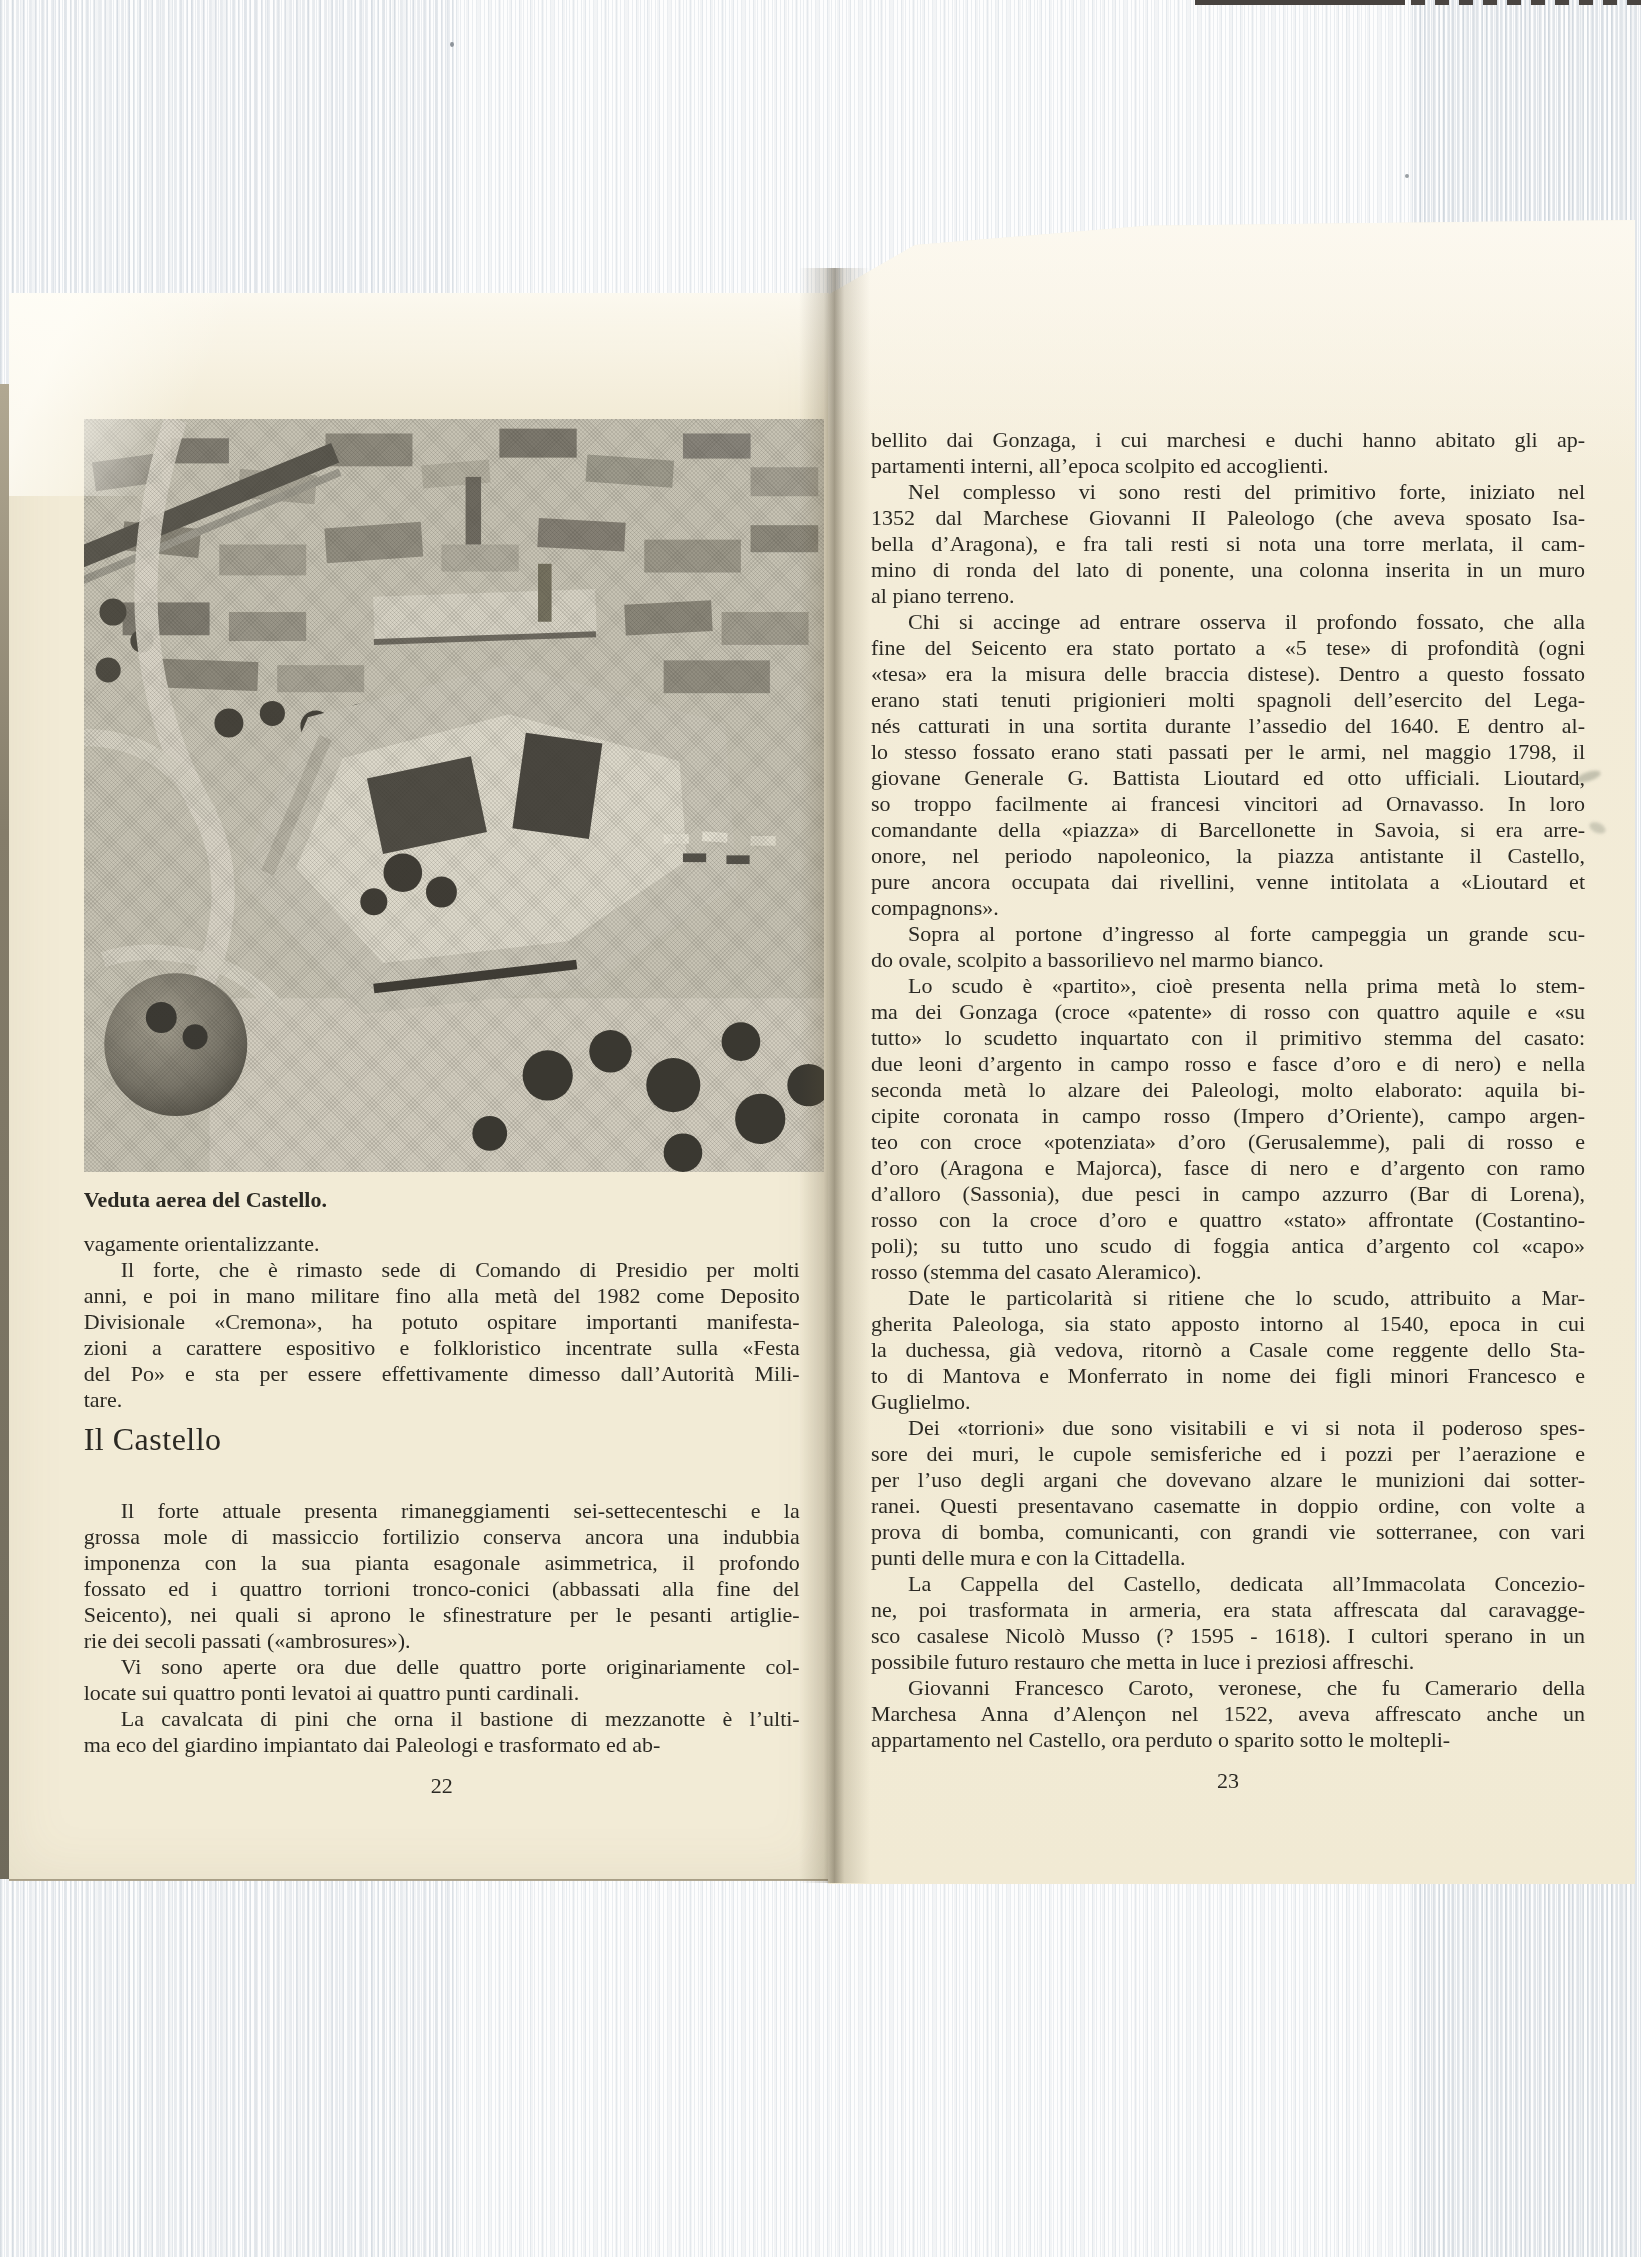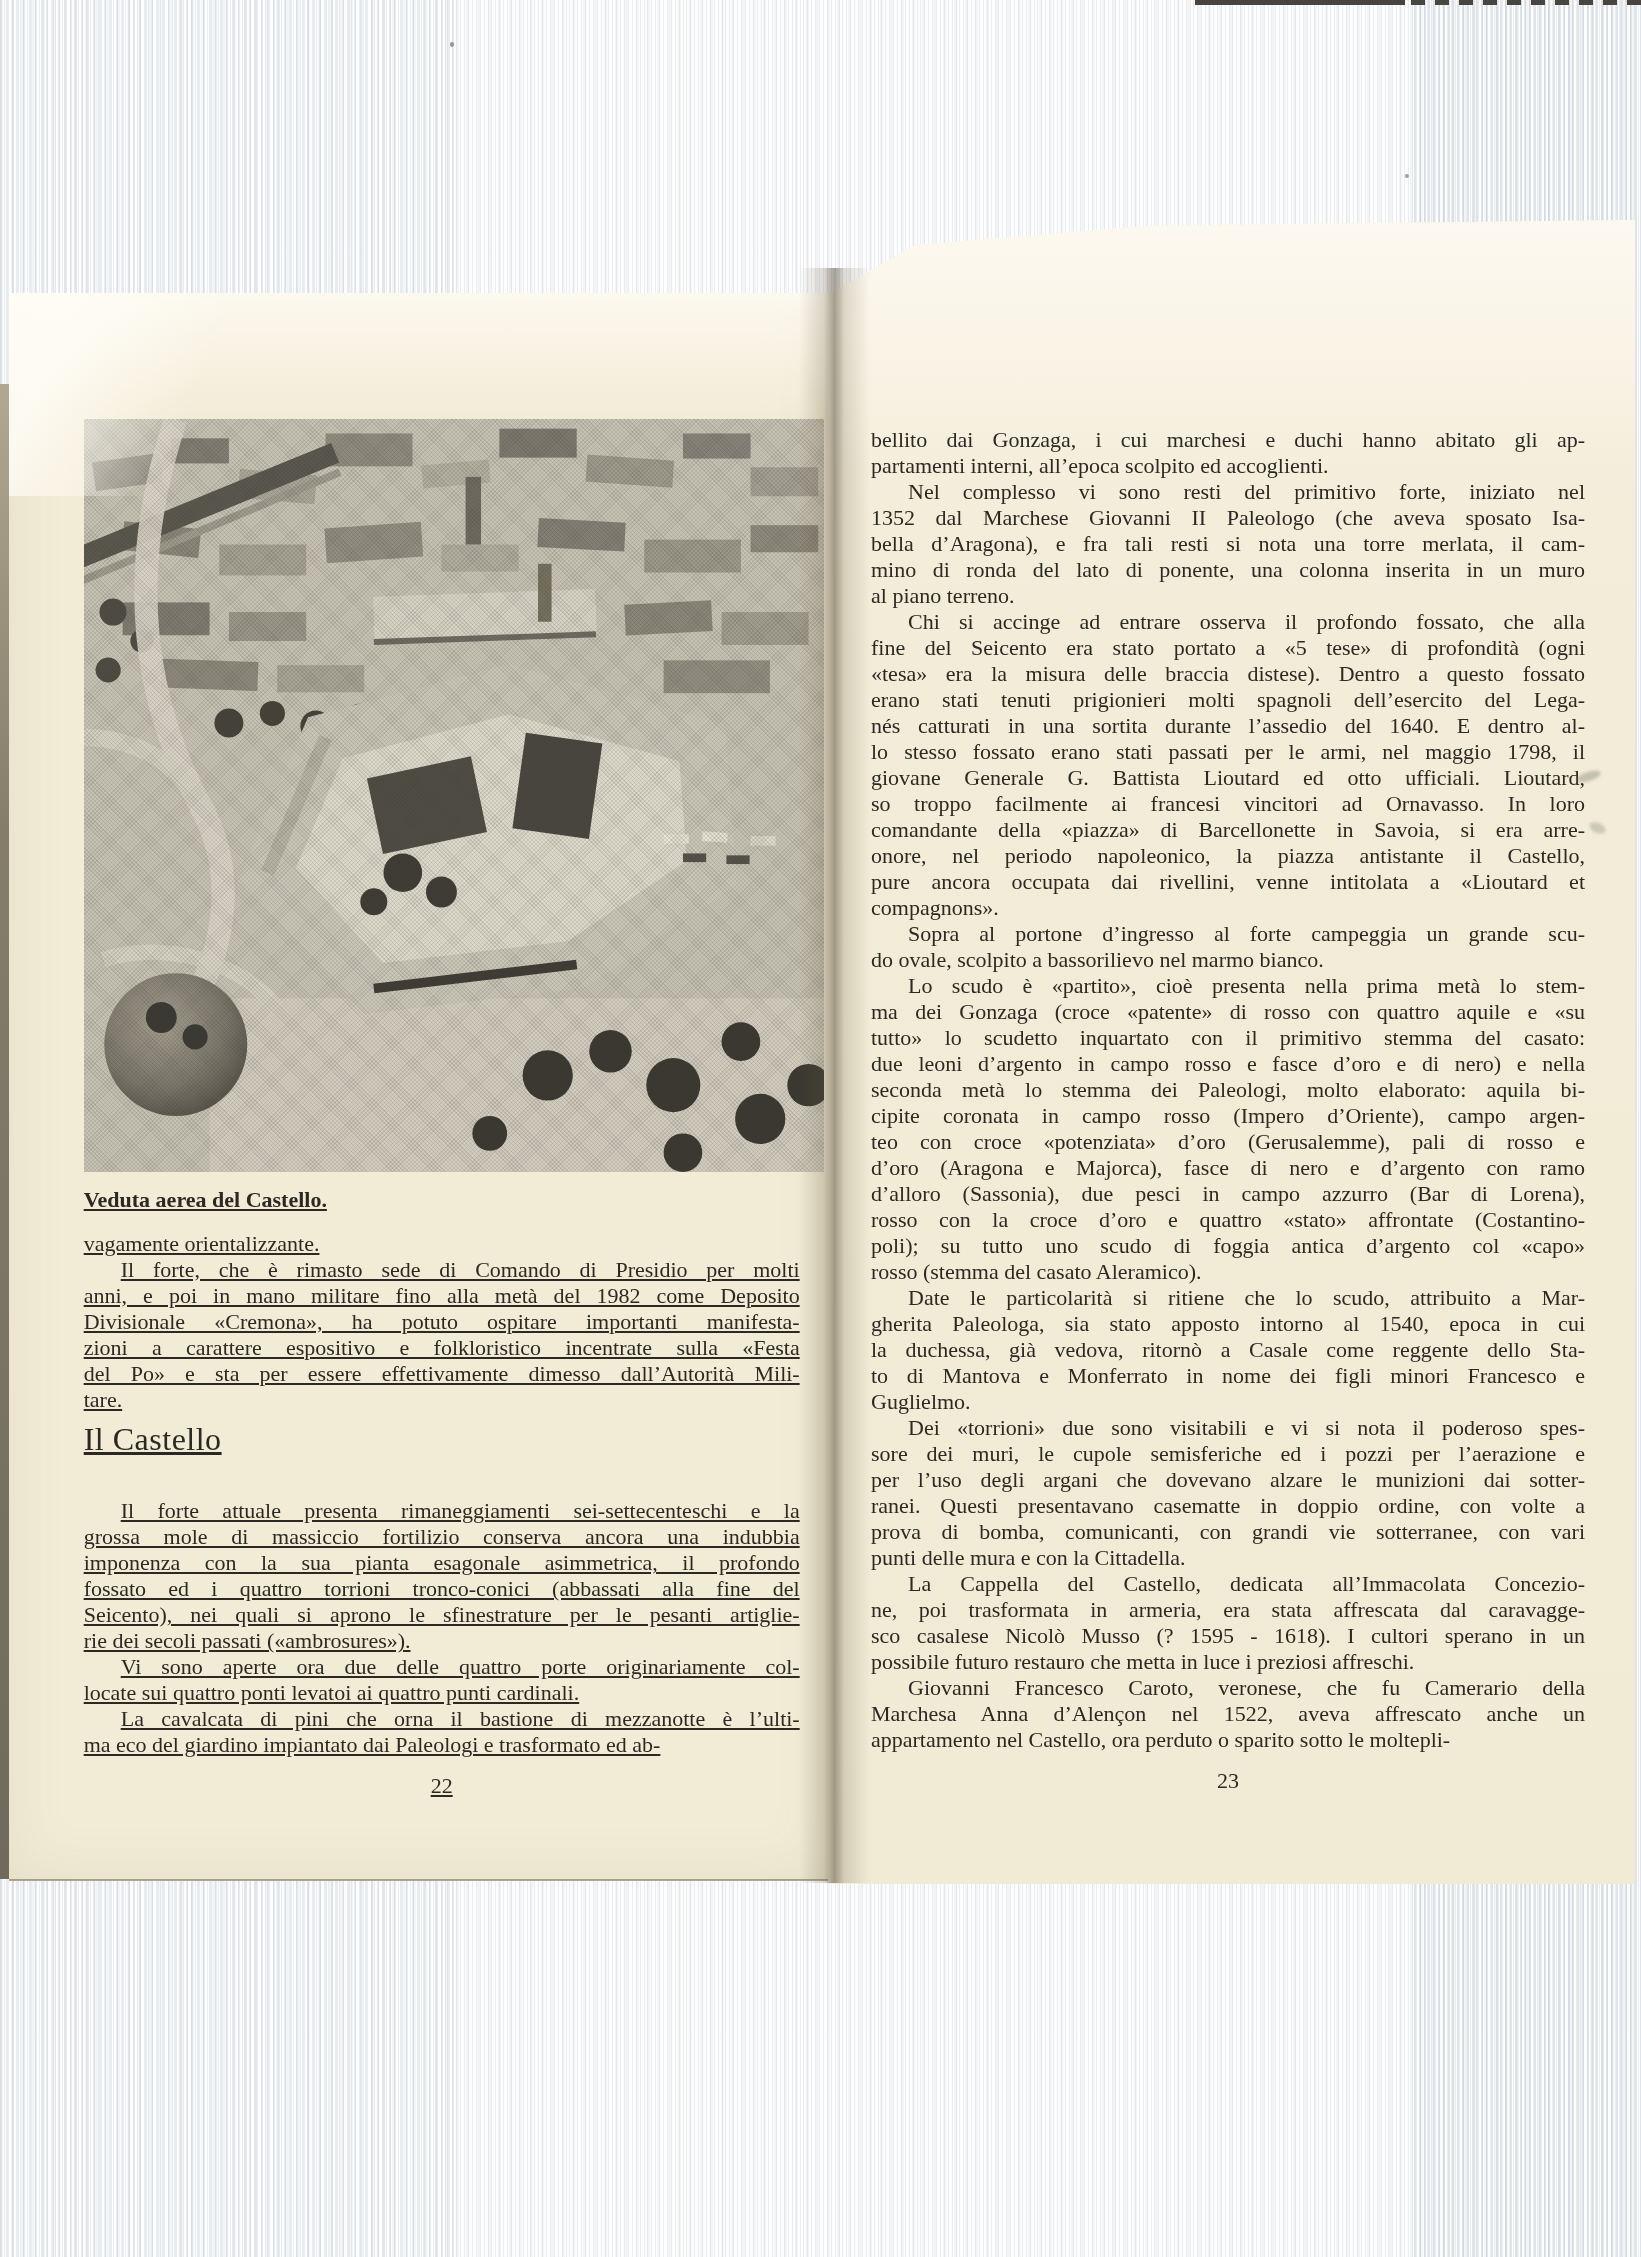--- a/index.html
+++ b/index.html
@@ -41,21 +41,21 @@
     box-shadow:0 1.9px 0 #a89e86, 1.9px 0 0 #d7d5ce, 4.8px 0 0 rgba(160,158,150,.45);
     clip-path:polygon(0 75px, 87px 25px, 319px 5.8px, 100% 0, 100% 100%, 0 100%);
   }
   .page-right::before{content:'';position:absolute;left:0;top:0;right:0;height:251px;
     background:linear-gradient(180deg, rgba(253,250,242,.85), rgba(253,250,242,0));}
   .gutter{position:absolute;left:799px;top:268px;width:71px;height:1615px;z-index:4;pointer-events:none;
     background:linear-gradient(90deg, rgba(95,85,58,0) 0%, rgba(100,88,60,.22) 35%,
       rgba(72,63,42,.48) 50%, rgba(100,88,60,.20) 64%, rgba(95,85,58,0) 100%);}
   
   .textcol{position:relative;font-size:22px;line-height:26px;text-align:justify;}
-  .page-left .textcol{margin:0 15px 0 75px;width:716px;text-decoration:underline;}
+  .page-left .textcol{margin:0 15px 0 75px;width:716px;}
   .page-right .textcol{margin:0;position:absolute;left:43px;top:207px;width:714px;}
   .tline{min-height:26px;line-height:26px;text-align:justify;text-align-last:justify;text-justify:inter-word;}
   .tline.pend{text-align-last:left;}
   .tline.ind{text-indent:37px;}
   .caption{font-weight:bold;font-size:22px;line-height:26px;margin:15.4px 0 17.4px 0;text-align:left;}
   .heading{font-size:32px;line-height:36px;font-weight:400;margin:8.7px 0 41px 0;
     text-align:center;text-align-last:left;letter-spacing:0.5px;}
   .pagenum{margin-top:14.5px;text-align:center;text-align-last:center;font-size:22px;}
   
   .photo{position:relative;margin-left:75px;margin-top:126px;width:740px;height:753px;
@@ -232,21 +232,21 @@
         <div class="tline">comandante della «piazza» di Barcellonette in Savoia, si era arre-</div>
         <div class="tline">onore, nel periodo napoleonico, la piazza antistante il Castello,</div>
         <div class="tline">pure ancora occupata dai rivellini, venne intitolata a «Lioutard et</div>
         <div class="tline pend">compagnons».</div>
         <div class="tline ind">Sopra al portone d’ingresso al forte campeggia un grande scu-</div>
         <div class="tline pend">do ovale, scolpito a bassorilievo nel marmo bianco.</div>
         <div class="tline ind">Lo scudo è «partito», cioè presenta nella prima metà lo stem-</div>
         <div class="tline">ma dei Gonzaga (croce «patente» di rosso con quattro aquile e «su</div>
         <div class="tline">tutto» lo scudetto inquartato con il primitivo stemma del casato:</div>
         <div class="tline">due leoni d’argento in campo rosso e fasce d’oro e di nero) e nella</div>
-        <div class="tline">seconda metà lo stemma dei Paleologi, molto elaborato: aquila bi-</div>
+        <div class="tline">seconda metà lo alzare dei Paleologi, molto elaborato: aquila bi-</div>
         <div class="tline">cipite coronata in campo rosso (Impero d’Oriente), campo argen-</div>
         <div class="tline">teo con croce «potenziata» d’oro (Gerusalemme), pali di rosso e</div>
         <div class="tline">d’oro (Aragona e Majorca), fasce di nero e d’argento con ramo</div>
         <div class="tline">d’alloro (Sassonia), due pesci in campo azzurro (Bar di Lorena),</div>
         <div class="tline">rosso con la croce d’oro e quattro «stato» affrontate (Costantino-</div>
         <div class="tline">poli); su tutto uno scudo di foggia antica d’argento col «capo»</div>
         <div class="tline pend">rosso (stemma del casato Aleramico).</div>
         <div class="tline ind">Date le particolarità si ritiene che lo scudo, attribuito a Mar-</div>
         <div class="tline">gherita Paleologa, sia stato apposto intorno al 1540, epoca in cui</div>
         <div class="tline">la duchessa, già vedova, ritornò a Casale come reggente dello Sta-</div>

